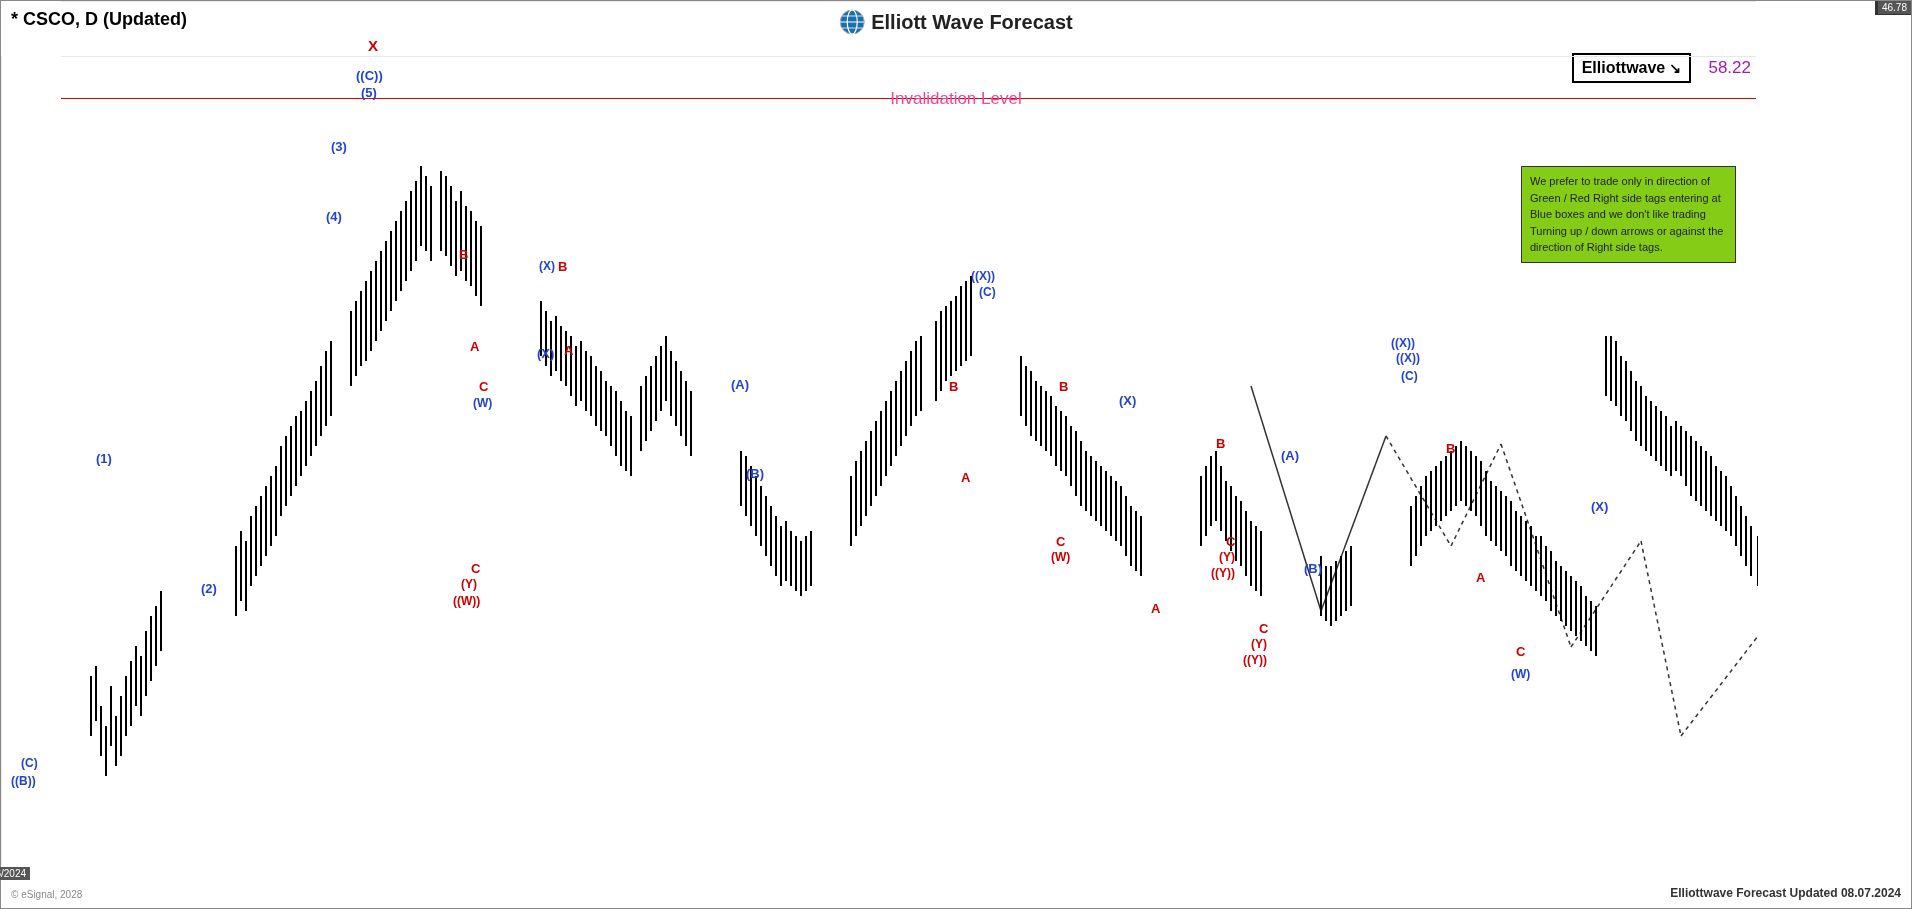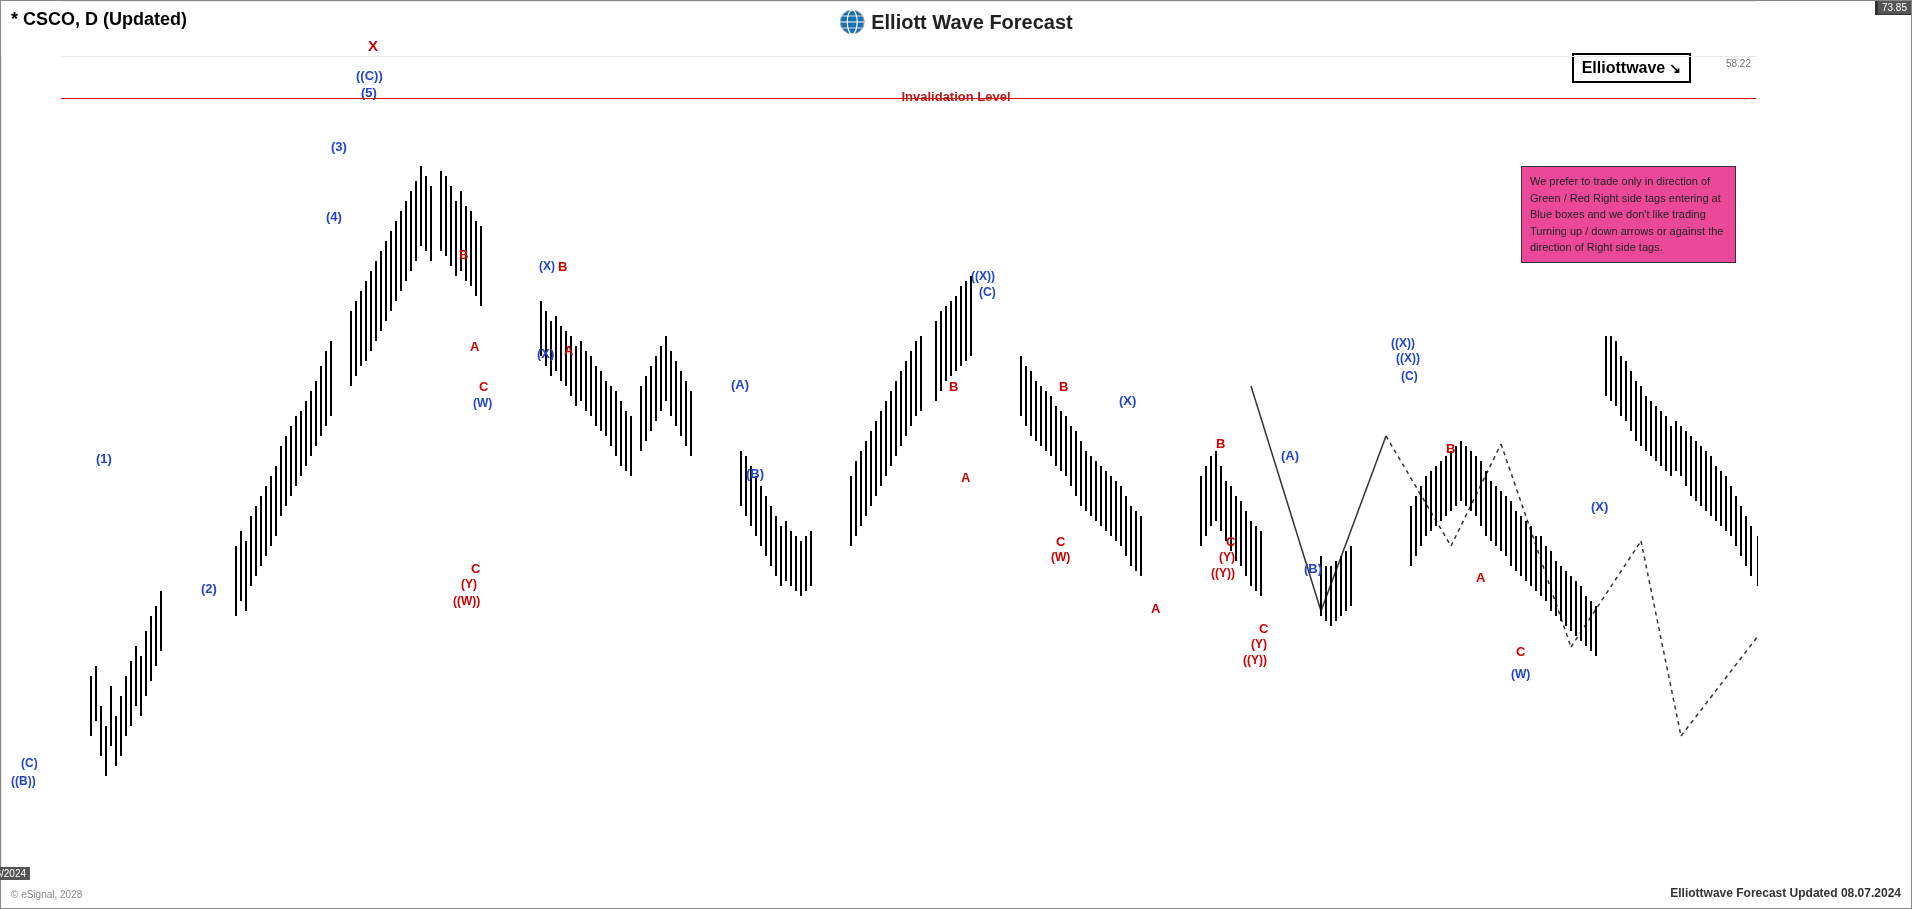--- a/index.html
+++ b/index.html
@@ -52,39 +52,38 @@
       font-weight: bold;
       background: #fff;
       display: flex;
       align-items: center;
       gap: 4px;
     }
     #price-58 {
       position: absolute;
       top: 57px;
       right: 160px;
-      font-size: 10px;
-      color: #737373;
+      font-size: 17px;
+      color: #a21caf;
     }
     #invalidation-line {
       position: absolute;
       top: 97px;
       left: 60px;
       right: 155px;
       height: 1px;
       background: #e00000;
     }
     #invalidation-label {
       position: absolute;
       top: 88px;
       left: 50%;
       transform: translateX(-50%);
-      font-size: 13px;
-      color: #b91c1c;
-      font-weight: bold;
+      font-size: 17px;
+      color: #ec4899;
     }
     
     .price-label {
       position: absolute;
       right: 4px;
       font-size: 12px;
       color: #333;
     }
     
     .date-label {
@@ -105,21 +104,21 @@
     
     #info-box {
       position: absolute;
       top: 165px;
       right: 175px;
       width: 215px;
       border: 1px solid #333;
       padding: 6px 8px;
       font-size: 11px;
       color: #222;
-      background: #ec4899;
+      background: #84cc16;
       line-height: 1.5;
     }
     
     #bottom-left {
       position: absolute;
       bottom: 8px;
       left: 10px;
       font-size: 10px;
       color: #888;
     }
@@ -225,21 +224,21 @@
   <div class="price-label" style="top: calc(55px + 78.95% * 809px / 100 - 8px); right: 4px;">45.00</div>
   <div class="price-label" style="top: calc(55px + 84.21% * 809px / 100 - 8px); right: 4px;">44.00</div>
   <div class="price-label" style="top: calc(55px + 89.47% * 809px / 100 - 8px); right: 4px;">43.00</div>
   <div class="price-label" style="top: calc(55px + 94.74% * 809px / 100 - 8px); right: 4px;">42.00</div>
 
   <div id="current-price-box" style="top: calc(55px + 76.32% * 809px / 100 - 9px); background:#333; color:#fff; font-size:11px; padding:1px 4px; right: 0px; position: absolute; z-index:10;">
     <span>45.69</span>
   </div>
 
   <div style="position:absolute; top: calc(55px + 95% * 809px / 100 - 9px); right: 0px; background:#555; color:#fff; font-size:10px; padding:1px 4px; z-index:10;">
-    <span>73.85</span>
+    <span>46.78</span>
   </div>
 
   <div class="date-label" style="left: calc(60px + 4% * (1912px - 215px));">Jun</div>
   <div class="date-label" style="left: calc(60px + 10% * (1912px - 215px));">Jul</div>
   <div class="date-label" style="left: calc(60px + 16% * (1912px - 215px));">Aug</div>
   <div class="date-label" style="left: calc(60px + 22% * (1912px - 215px));">Sep</div>
   <div class="date-label" style="left: calc(60px + 28% * (1912px - 215px));">Oct</div>
   <div class="date-label" style="left: calc(60px + 34% * (1912px - 215px));">Nov</div>
   <div class="date-label" style="left: calc(60px + 40% * (1912px - 215px));">Dec</div>
   <div class="date-label" style="left: calc(60px + 46% * (1912px - 215px));">Jan</div>

